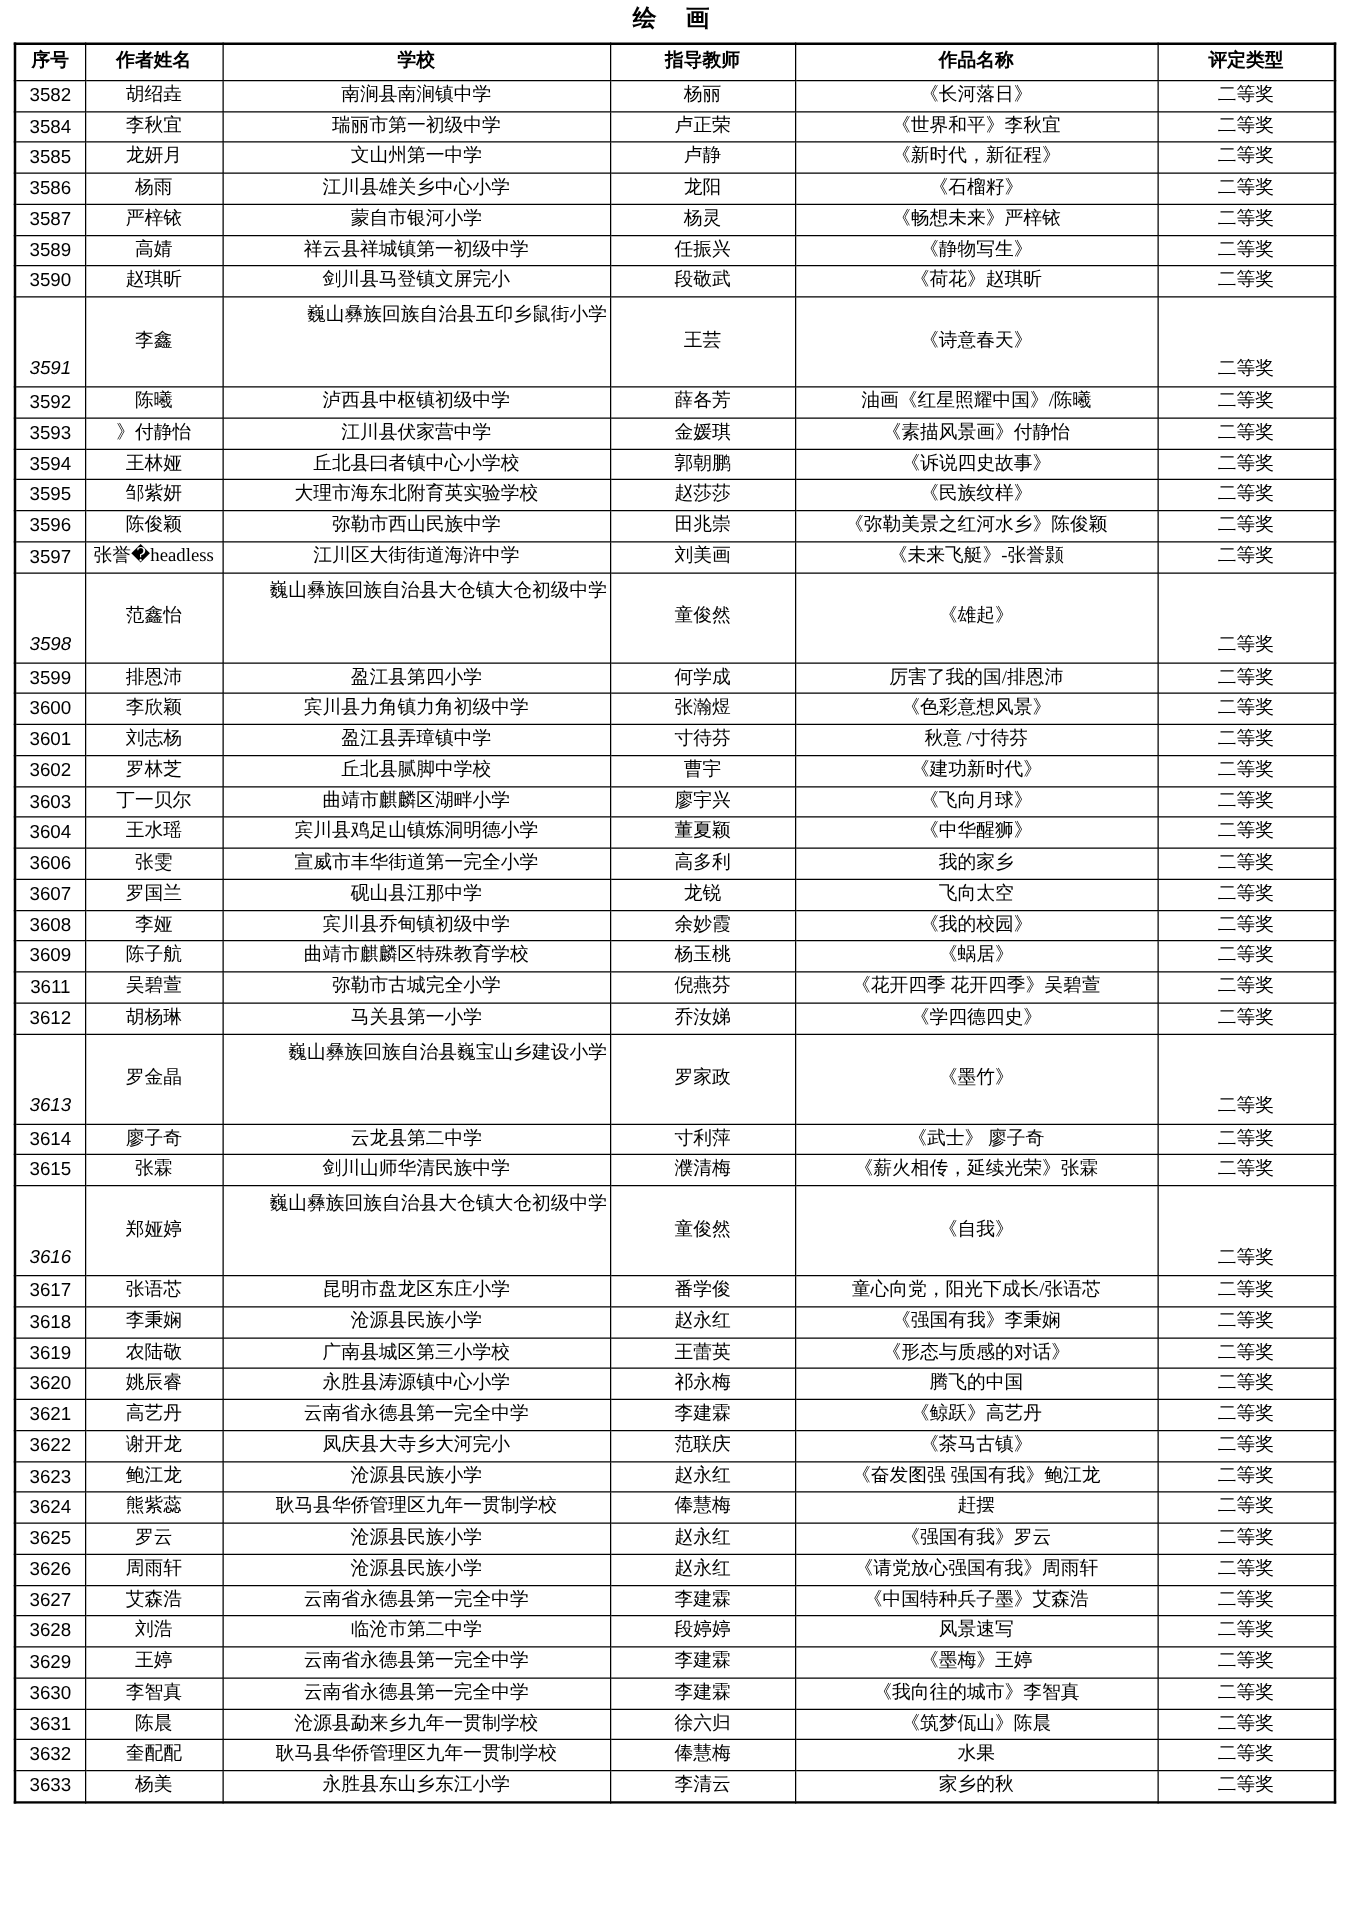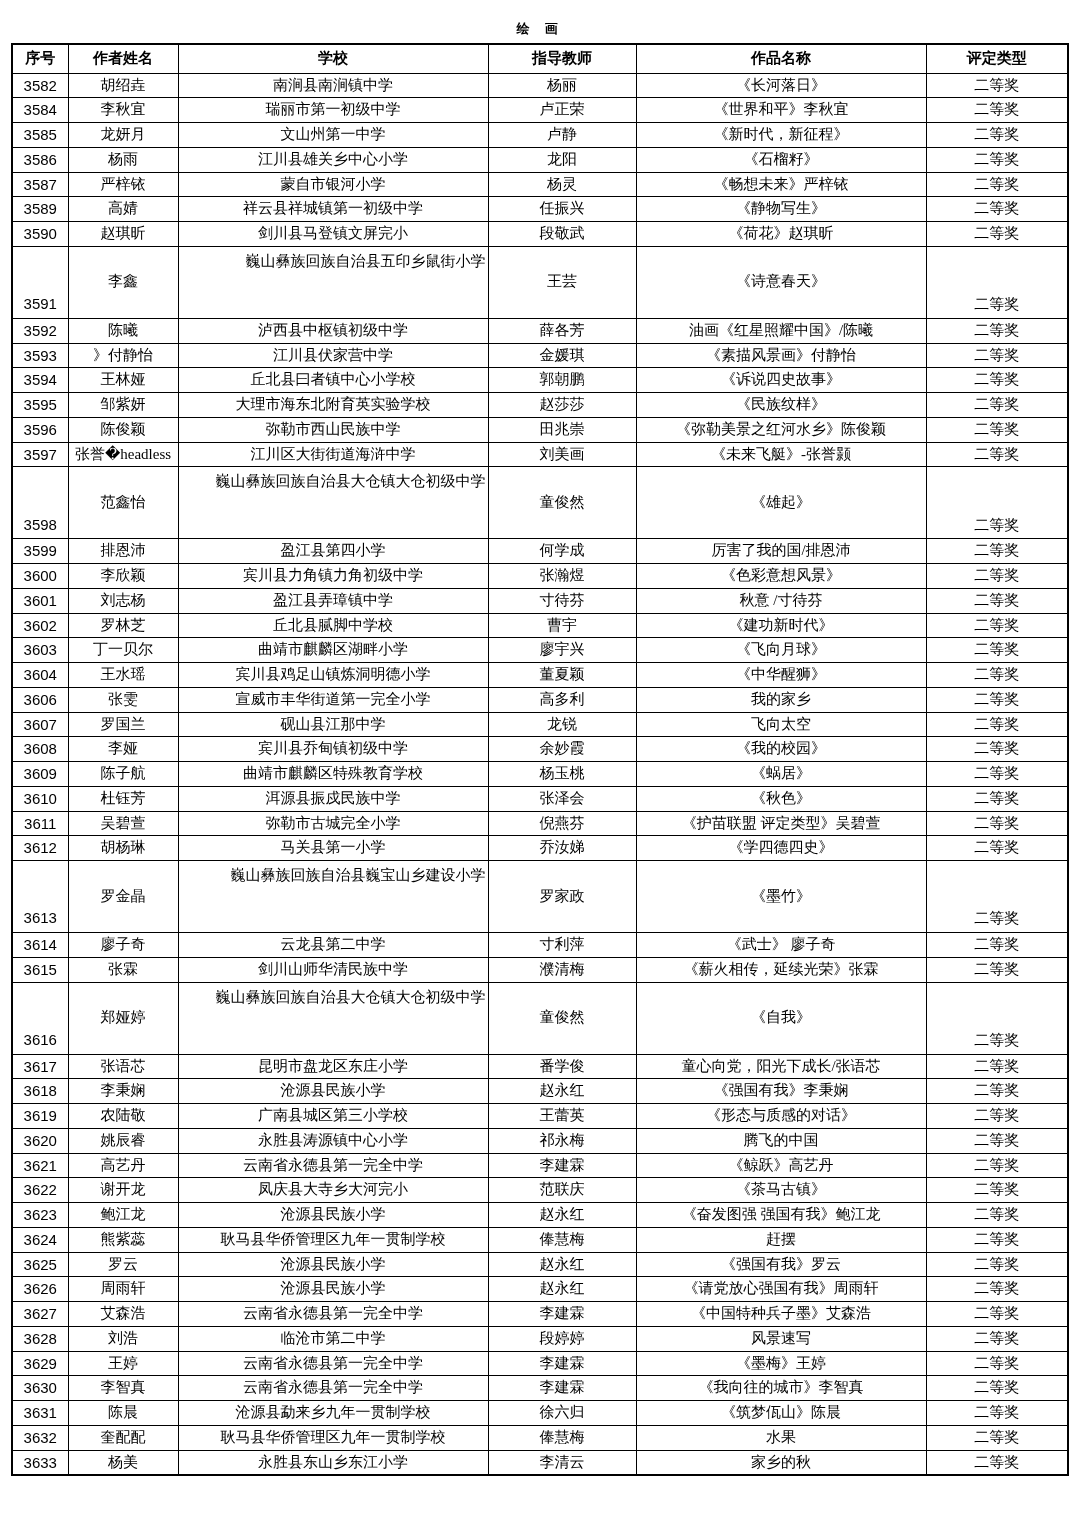--- a/index.html
+++ b/index.html
@@ -13,26 +13,26 @@
     color: #000000;
     -webkit-font-smoothing: antialiased;
   }
   .page {
     width: 1080px;
     box-sizing: border-box;
     padding: 0;
   }
   .doc-title {
     text-align: center;
-    font-size: 13px;
+    font-size: 19px;
     font-weight: bold;
     letter-spacing: 6px;
-    padding: 21px 0 6px 0;
+    padding: 5px 0 6px 0;
     line-height: 1.2;
-    font-family: Liberation Serif, serif;
+    font-family: Liberation Mono, monospace;
   }
   table.award-table {
     border-collapse: collapse;
     width: 1056px;
     margin: 0 auto;
     table-layout: fixed;
     border: 2px solid #000;
   }
   table.award-table td, table.award-table th {
     border: 1px solid #000;
@@ -54,21 +54,21 @@
   col.c-id     { width: 56px; }
   col.c-name   { width: 110px; }
   col.c-school { width: 310px; }
   col.c-teacher{ width: 148px; }
   col.c-work   { width: 290px; }
   col.c-award  { width: 142px; }
 
   tbody tr { height: 24px; }
   tbody tr.tall { height: 72px; }
 
-  tbody tr.tall td.cell-id { vertical-align: bottom; padding-bottom: 3px; }
+  tbody tr.tall td.cell-id { vertical-align: bottom; padding-bottom: 3px; font-style: italic; }
   tbody tr.tall td.cell-award { vertical-align: bottom; padding-bottom: 2px; }
   tbody tr.tall td.cell-school { vertical-align: top; padding-top: 3px; line-height: 1.5; text-align: right; }
   tbody tr.tall td.cell-name,
   tbody tr.tall td.cell-teacher,
   tbody tr.tall td.cell-work { vertical-align: middle; }
 
   td.cell-id { font-family: "Liberation Sans", "DejaVu Sans", sans-serif; font-size: 15px; }
   td.cell-name { letter-spacing: 0px; }
   td.cell-school, td.cell-work { letter-spacing: 0px; }
 </style>
@@ -293,33 +293,25 @@
         </tr>
         <tr>
           <td class="cell-id">3609</td>
           <td class="cell-name">陈子航</td>
           <td class="cell-school">曲靖市麒麟区特殊教育学校</td>
           <td class="cell-teacher">杨玉桃</td>
           <td class="cell-work">《蜗居》</td>
           <td class="cell-award">二等奖</td>
         </tr>
         <tr>
-          <td class="cell-id">3610</td>
-          <td class="cell-name">杜钰芳</td>
-          <td class="cell-school">洱源县振戍民族中学</td>
-          <td class="cell-teacher">张泽会</td>
-          <td class="cell-work">《秋色》</td>
-          <td class="cell-award">二等奖</td>
-        </tr>
-        <tr>
           <td class="cell-id">3611</td>
           <td class="cell-name">吴碧萱</td>
           <td class="cell-school">弥勒市古城完全小学</td>
           <td class="cell-teacher">倪燕芬</td>
-          <td class="cell-work">《护苗联盟 评定类型》吴碧萱</td>
+          <td class="cell-work">《花开四季 花开四季》吴碧萱</td>
           <td class="cell-award">二等奖</td>
         </tr>
         <tr>
           <td class="cell-id">3612</td>
           <td class="cell-name">胡杨琳</td>
           <td class="cell-school">马关县第一小学</td>
           <td class="cell-teacher">乔汝娣</td>
           <td class="cell-work">《学四德四史》</td>
           <td class="cell-award">二等奖</td>
         </tr>

